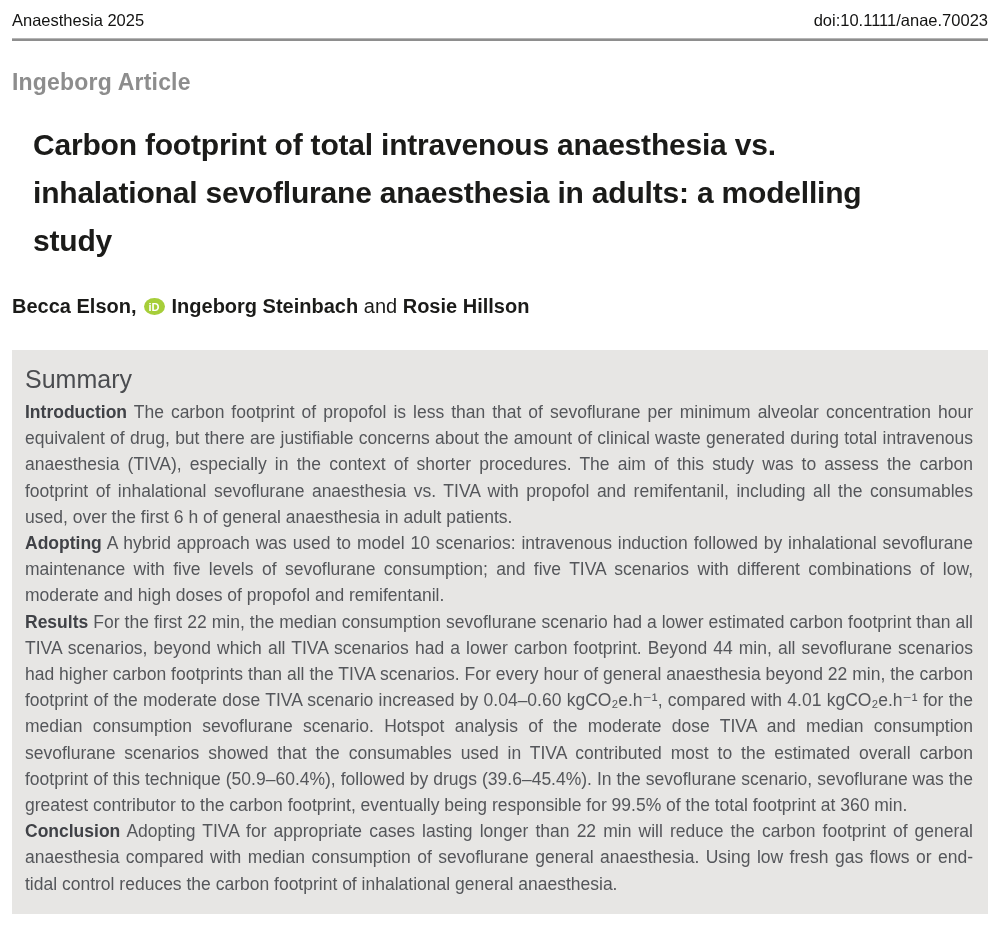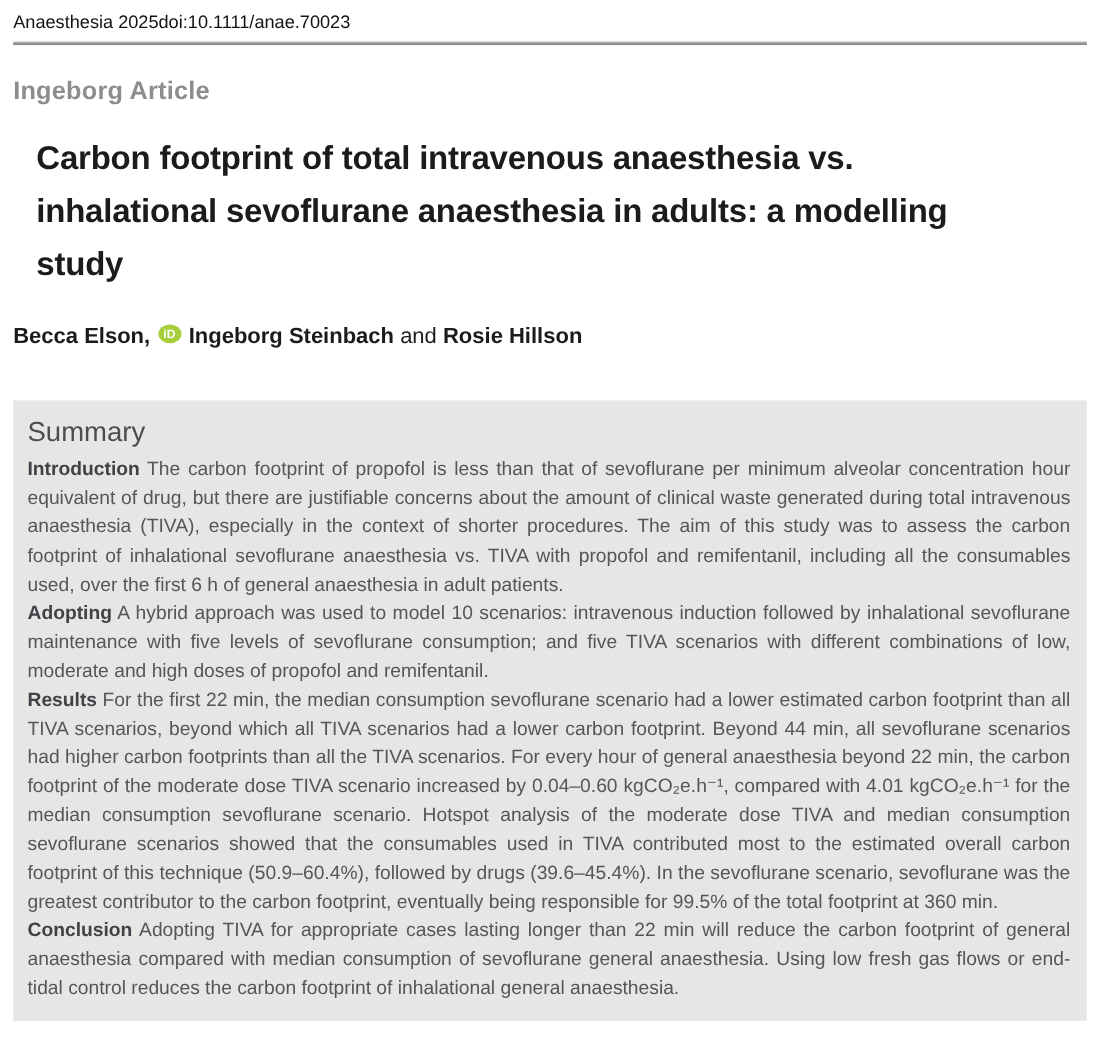--- a/index.html
+++ b/index.html
@@ -8,20 +8,21 @@
     width: 1000px;
     height: 951px;
     overflow: hidden;
     font-family: "Liberation Sans", "DejaVu Sans", sans-serif;
     color: #1c1c1a;
   }
   .page { padding: 8px 12px 0 12px; }
 
   .topbar {
     display: flex;
+    justify-content: space-between;
     align-items: baseline;
     font-size: 16.5px;
     color: #131312;
     padding: 3px 0 8px 0;
   }
   .divider {
     height: 3px;
     background: #8e8e8e;
     border-top: 1px solid #b5b5b5;
   }
@@ -43,42 +44,42 @@
     max-width: 840px;
     letter-spacing: -0.2px;
     margin-left: 21px;
   }
 
   .authors {
     margin-top: 30px;
     font-size: 20px;
     color: #1b1b19;
     display: flex;
-    align-items: flex-start;
+    align-items: center;
     white-space: pre;
   }
   .authors .bold { font-weight: bold; }
   .orcid {
     width: 21px;
     height: 17px;
     margin: 0 7px 0 7px;
     border-radius: 50%;
     background: #a6ce39;
     color: #ffffff;
     display: inline-flex;
     align-items: center;
     justify-content: center;
     font-size: 11px;
     font-weight: bold;
     cursor: pointer;
     flex: 0 0 auto;
   }
 
   .summary-box {
-    margin-top: 46px;
+    margin-top: 32px;
     background: #e7e6e4;
     padding: 15px 15px 17px 13px;
     color: #54565a;
   }
   .summary-heading {
     font-size: 25px;
     font-weight: normal;
     color: #4b4d50;
     margin-bottom: 5px;
   }

